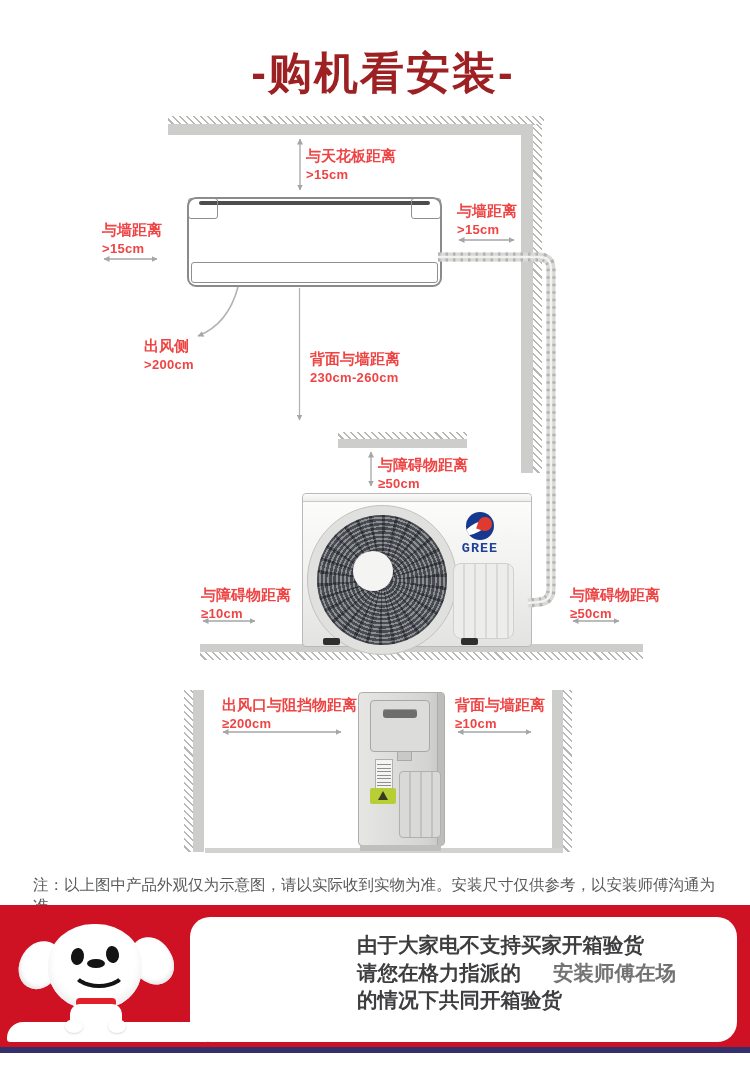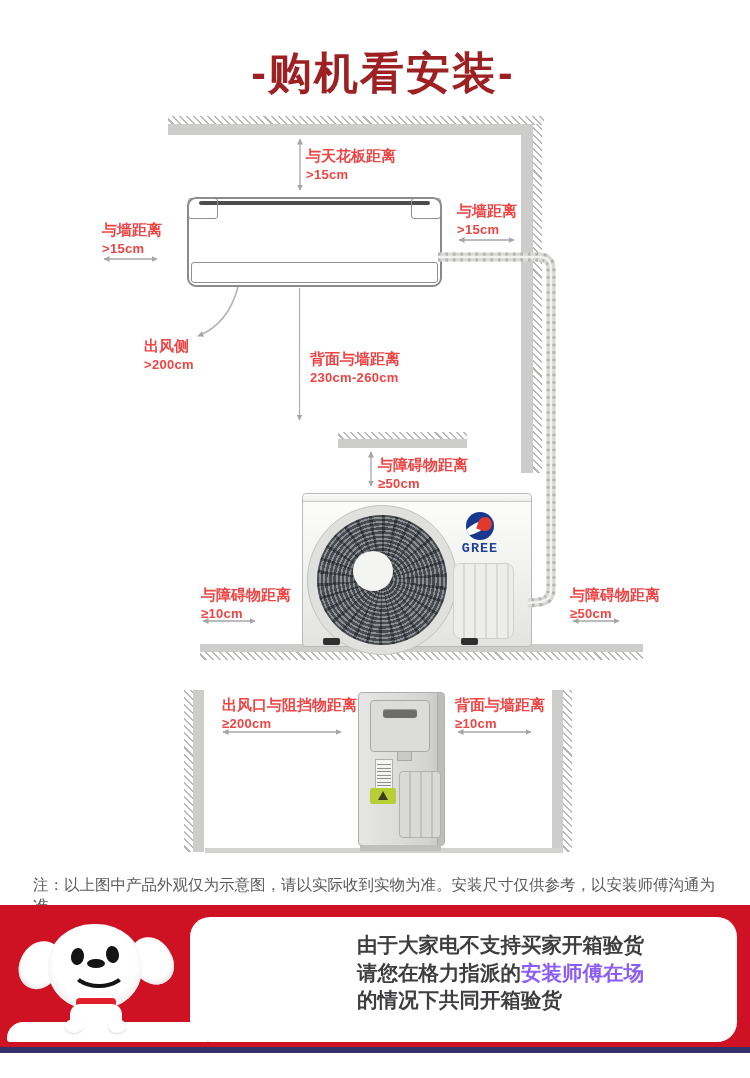--- a/index.html
+++ b/index.html
@@ -59,21 +59,21 @@
   .bu-base{position:absolute;left:1px;bottom:-6px;width:81px;height:6px;background:#bfbfbd;}
   
   .note{left:33px;top:875px;width:700px;font-size:15.5px;color:#595a5c;}
   
   .banner{left:0;top:905px;width:750px;height:142px;background:#cf1223;}
   .panel{left:190px;top:917px;width:547px;height:125px;background:#ffffff;border-radius:20px;}
   .platform{left:7px;top:1022px;width:200px;height:20px;background:#ffffff;border-radius:16px 0 0 3px;}
   .navy{left:0;top:1047px;width:750px;height:6px;background:#34306b;}
   .heading{left:238px;top:929px;width:100px;font-size:35px;line-height:50px;font-weight:bold;color:#ad1b1f;letter-spacing:7px;}
   .bodytext{left:357px;top:931px;font-size:20.5px;line-height:27.5px;font-weight:700;color:#3e3e40;}
-  .hl{color:#8b5cf6;}
+  .hl{color:#737373;margin-left:32px;}
   
   .dog{left:18px;top:922px;width:160px;height:122px;}
   .dog .ear{position:absolute;width:40px;height:50px;background:#fff;border-radius:50% 50% 48% 52%;box-shadow:inset 0 -3px 4px #e8e8e8;}
   .dog .ear.l{left:2px;top:18px;transform:rotate(32deg);}
   .dog .ear.r{left:114px;top:14px;transform:rotate(-32deg);}
   .dog .head{position:absolute;left:30px;top:2px;width:94px;height:86px;background:#fff;border-radius:48%;box-shadow:inset 0 -5px 8px #ededed;}
   .dog .eye{position:absolute;width:13px;height:17px;background:#141414;border-radius:50%;}
   .dog .eye.l{left:53px;top:26px;transform:rotate(9deg);}
   .dog .eye.r{left:88px;top:24px;transform:rotate(-9deg);}
   .dog .nose{position:absolute;left:69px;top:37px;width:18px;height:9px;background:#141414;border-radius:50%;}

